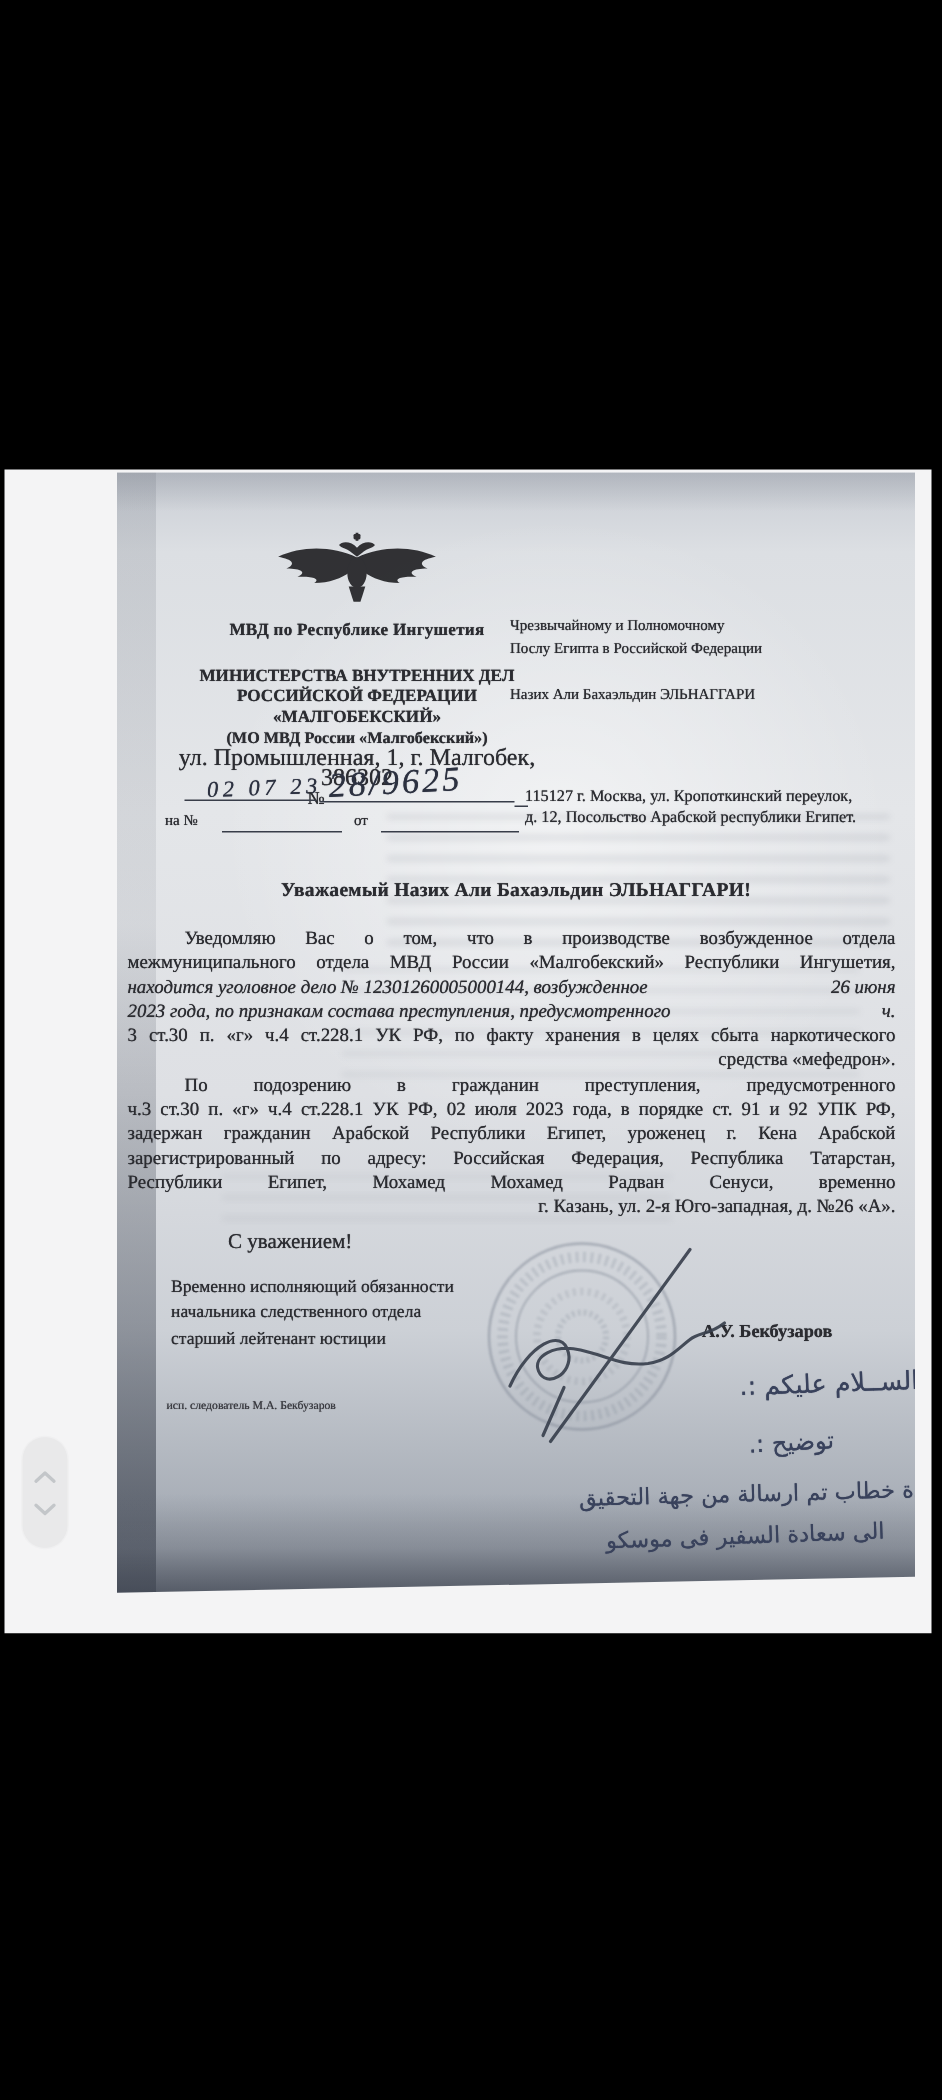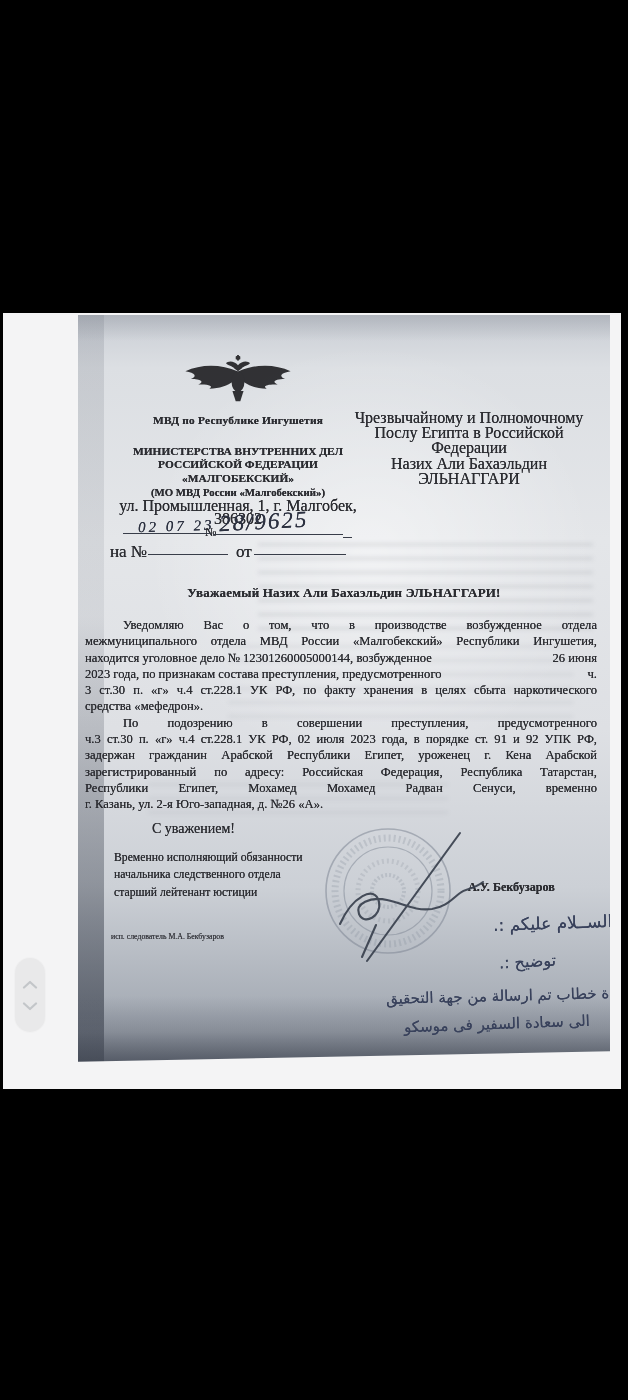--- a/index.html
+++ b/index.html
@@ -40,33 +40,33 @@
 
   .txt{z-index:5;}
   .fuzz{text-shadow:0 0 0.5px currentColor;}
   .b{font-weight:bold;}
   .ctr{text-align:center;}
 
   .agency{font-size:11.4px;letter-spacing:0.2px;}
   .orgline{font-size:11.4px;line-height:13.4px;}
   .orgshort{font-size:10.8px;line-height:14px;}
   .orgaddr{font-size:16px;line-height:13px;font-weight:normal;}
-  .adrsee{font-size:16px;line-height:15px;text-align:center;}
+  .adrsee{font-size:10px;line-height:15px;}
   .adr{font-size:10.8px;line-height:13.8px;}
 
   .hand{font-style:italic;color:#2c3140;z-index:5;}
   .uline{border-bottom:1.4px solid #383d49;z-index:5;}
-  .reftxt{font-size:17px;}
+  .reftxt{font-size:10px;}
 
   .salut{font-size:13px;font-weight:bold;letter-spacing:0.2px;}
   .body-text{font-size:12.6px;line-height:16.3px;}
   .jl{text-align:justify;text-align-last:justify;}
-  .ll{text-align:left;}
+  .ll{text-align:right;}
   .ind{padding-left:38px;}
-  .split{display:flex;justify-content:space-between;}
+  .split{display:flex;justify-content:space-between;font-style:italic;}
 
   .sgntitle{font-size:11.7px;line-height:17.3px;}
   .exec{font-size:7.8px;color:#3a3b41;}
 
   .arabic{font-family:"DejaVu Sans", sans-serif;direction:rtl;color:#39425c;white-space:nowrap;z-index:6;}
 
   .stampwrap{z-index:4;opacity:0.85;}
   .sigwrap{z-index:5;}
 </style>
 </head>
@@ -125,20 +125,24 @@
           <div class="orgline">«МАЛГОБЕКСКИЙ»</div>
           <div class="orgshort">(МО МВД России «Малгобекский»)</div>
           <div class="orgaddr">ул. Промышленная, 1, г. Малгобек, 386302</div>
         </div>
 
         <div class="abs txt adrsee" style="left:262px;top:95px;width:258px;">
           <div>Чрезвычайному и Полномочному</div>
           <div>Послу Египта в Российской Федерации</div>
         </div>
         <div class="abs txt adrsee" style="left:262px;top:141px;width:258px;">Назих Али Бахаэльдин ЭЛЬНАГГАРИ</div>
+        <div class="abs txt adr" style="left:272px;top:210px;width:252px;">
+          <div>115127 г. Москва, ул. Кропоткинский переулок,</div>
+          <div>д. 12, Посольство Арабской республики Египет.</div>
+        </div>
         <div class="abs uline" style="left:265px;top:222px;width:9px;"></div>
 
         <div class="abs hand" style="left:60px;top:203px;font-size:15px;letter-spacing:3px;transform:rotate(-2deg);">02 07 23</div>
         <div class="abs txt" style="left:127px;top:210px;font-size:12px;">№</div>
         <div class="abs hand" style="left:141px;top:194px;font-size:23px;letter-spacing:2px;transform:rotate(-3deg);">28/9625</div>
         <div class="abs uline" style="left:45px;top:218px;width:88px;"></div>
         <div class="abs uline" style="left:135px;top:219px;width:130px;"></div>
 
         <div class="abs txt reftxt" style="left:32px;top:227px;">на №</div>
         <div class="abs uline" style="left:70px;top:239px;width:80px;"></div>
@@ -153,21 +157,21 @@
           <div class="split">
             <span>находится уголовное дело № 12301260005000144, возбужденное</span>
             <span>26 июня</span>
           </div>
           <div class="split">
             <span>2023 года, по признакам состава преступления, предусмотренного</span>
             <span>ч.</span>
           </div>
           <div class="jl">3 ст.30 п. «г» ч.4 ст.228.1 УК РФ, по факту хранения в целях сбыта наркотического</div>
           <div class="ll">средства «мефедрон».</div>
-          <div class="jl ind">По подозрению в совершении преступления, предусмотренного</div>
+          <div class="jl ind">По подозрению в гражданин преступления, предусмотренного</div>
           <div class="jl">ч.3 ст.30 п. «г» ч.4 ст.228.1 УК РФ, 02 июля 2023 года, в порядке ст. 91 и 92 УПК РФ,</div>
           <div class="jl">задержан гражданин Арабской Республики Египет, уроженец г. Кена Арабской</div>
           <div class="jl">зарегистрированный по адресу: Российская Федерация, Республика Татарстан,</div>
           <div class="jl">Республики Египет, Мохамед Мохамед Радван Сенуси, временно</div>
           <div class="ll">г. Казань, ул. 2-я Юго-западная, д. №26 «А».</div>
         </div>
 
         <div class="abs txt" style="left:74px;top:506px;font-size:14px;">С уважением!</div>
 
         <div class="abs txt sgntitle" style="left:36px;top:534px;width:250px;">

